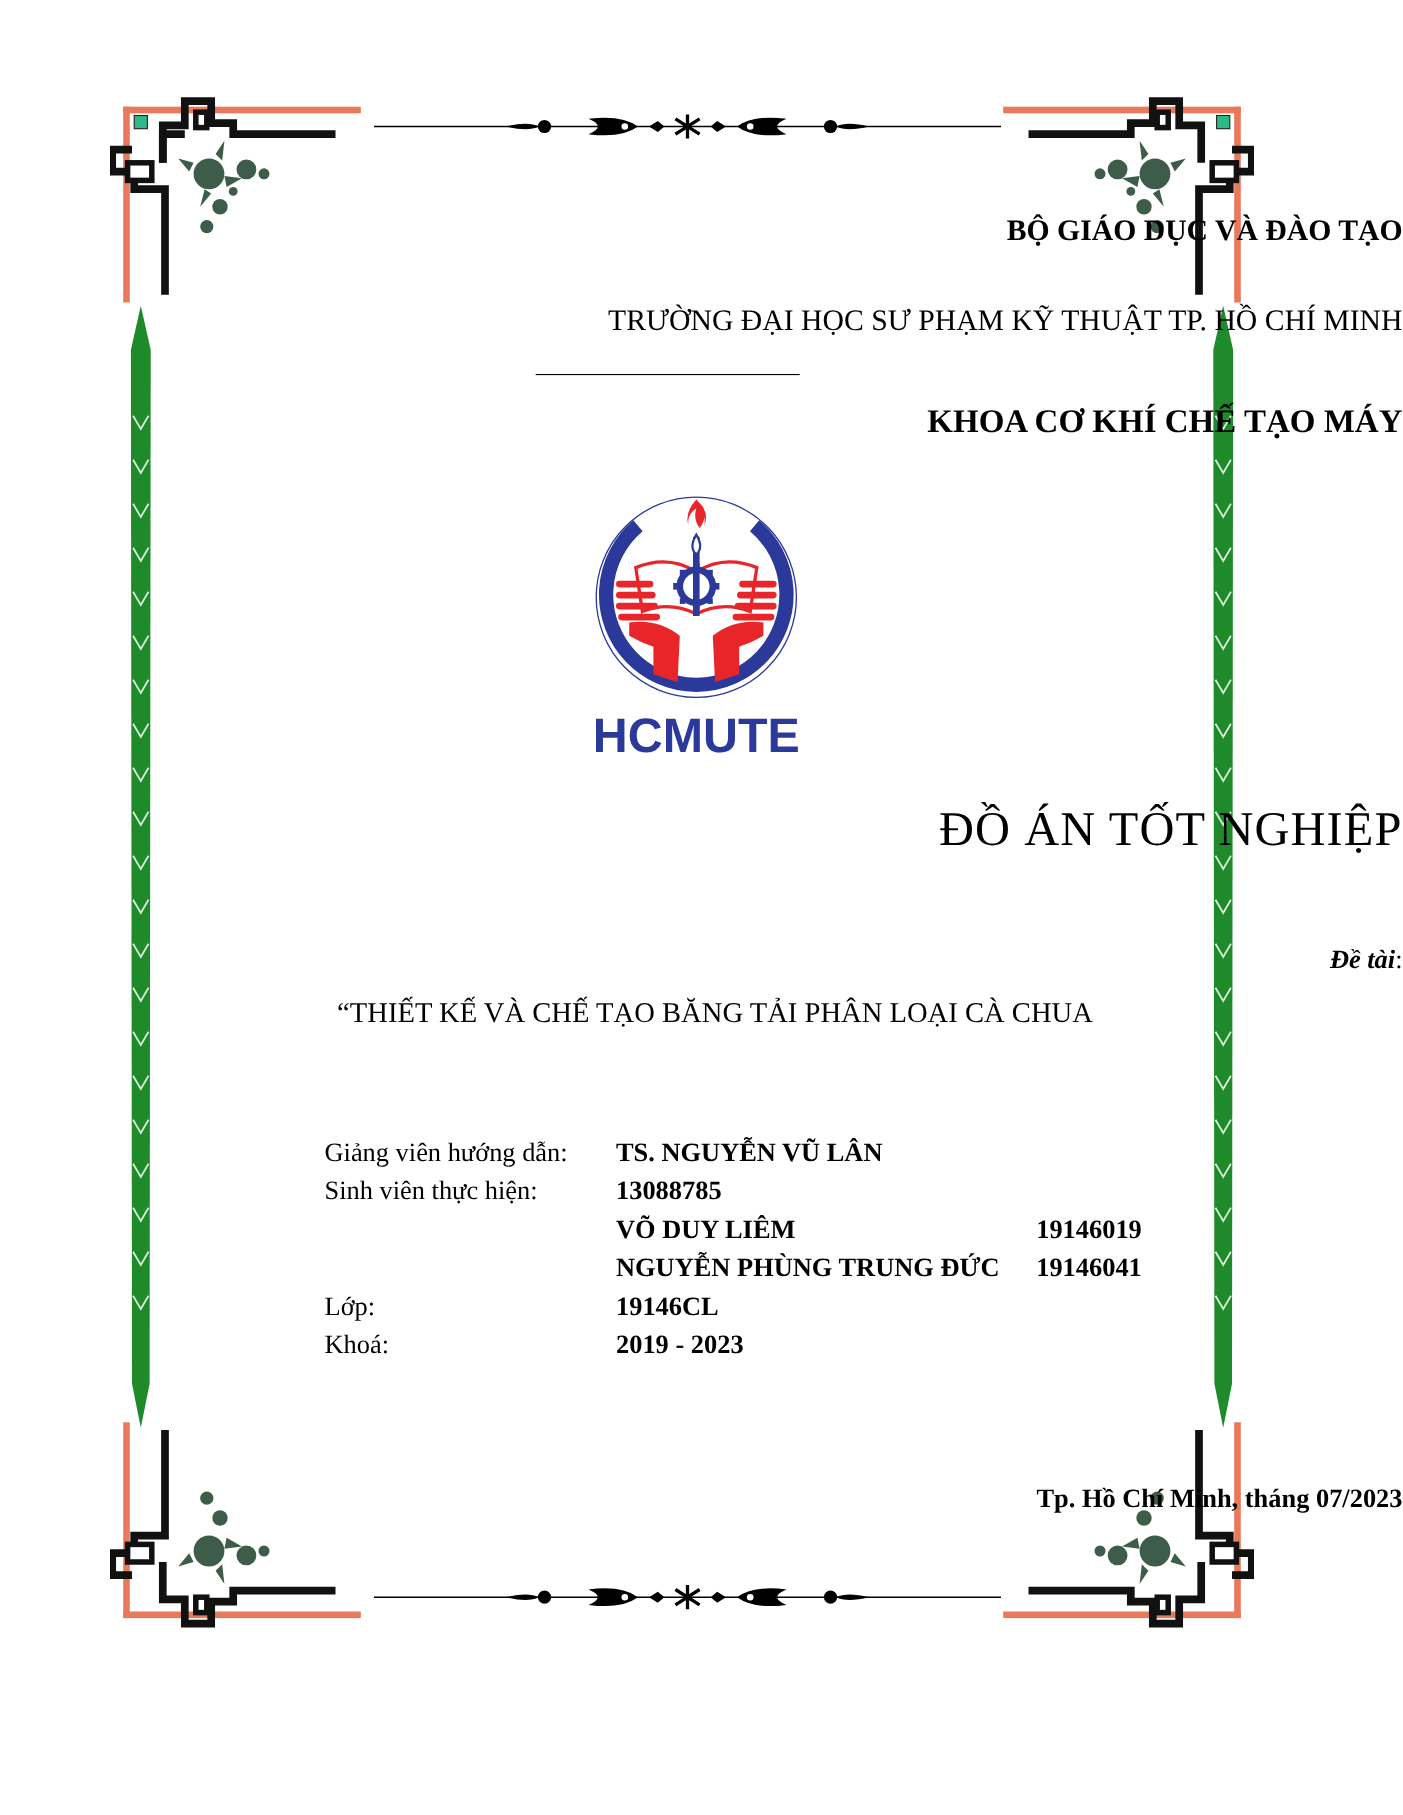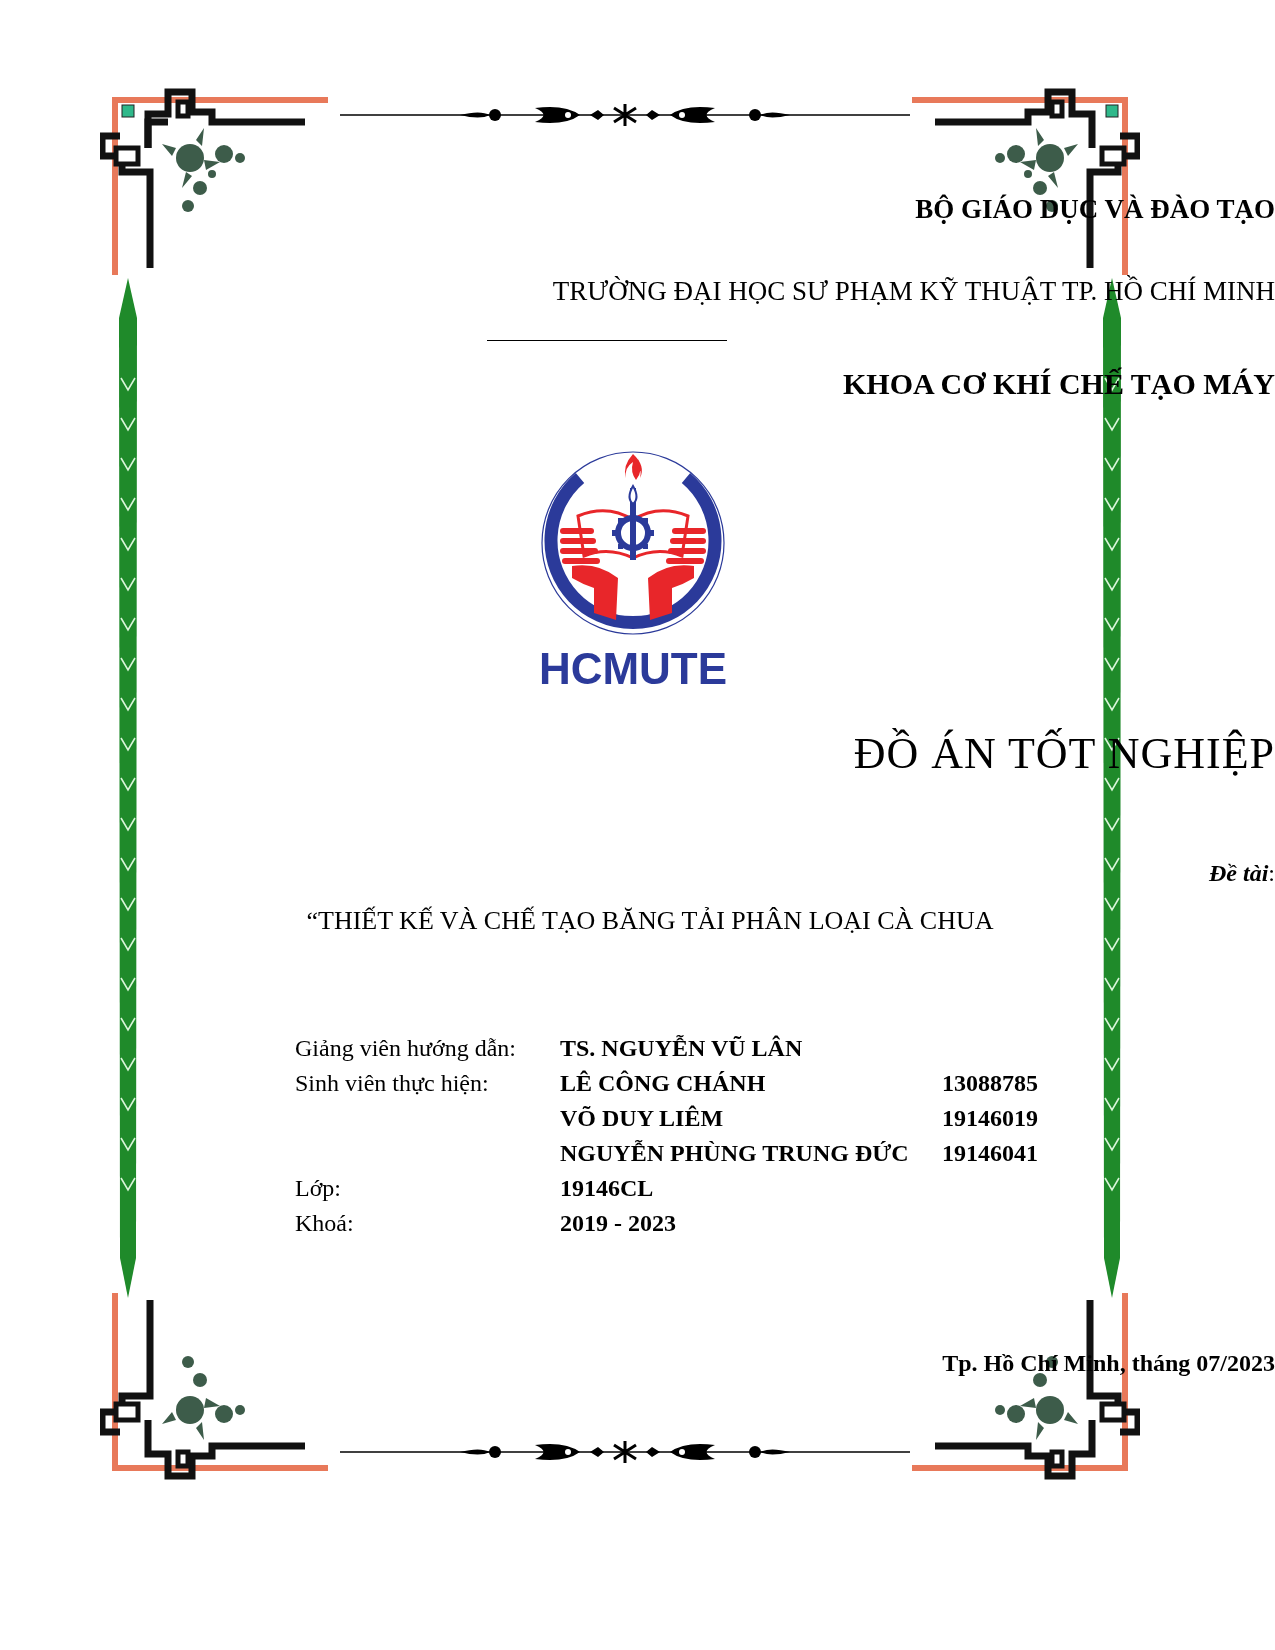--- a/index.html
+++ b/index.html
@@ -216,21 +216,20 @@
   <div>“THIẾT KẾ VÀ CHẾ TẠO BĂNG TẢI PHÂN LOẠI CÀ CHUA</div>
 </div>
 
 <div class="info">
   <div class="row">
     <span class="lbl">Giảng viên hướng dẫn:</span>
     <span class="val">TS. NGUYỄN VŨ LÂN</span>
   </div>
   <div class="row">
     <span class="lbl">Sinh viên thực hiện:</span>
-    <span class="val">LÊ CÔNG CHÁNH</span>
     <span class="sid">13088785</span>
   </div>
   <div class="row">
     <span class="lbl"></span>
     <span class="val">VÕ DUY LIÊM</span>
     <span class="sid">19146019</span>
   </div>
   <div class="row">
     <span class="lbl"></span>
     <span class="val">NGUYỄN PHÙNG TRUNG ĐỨC</span>

